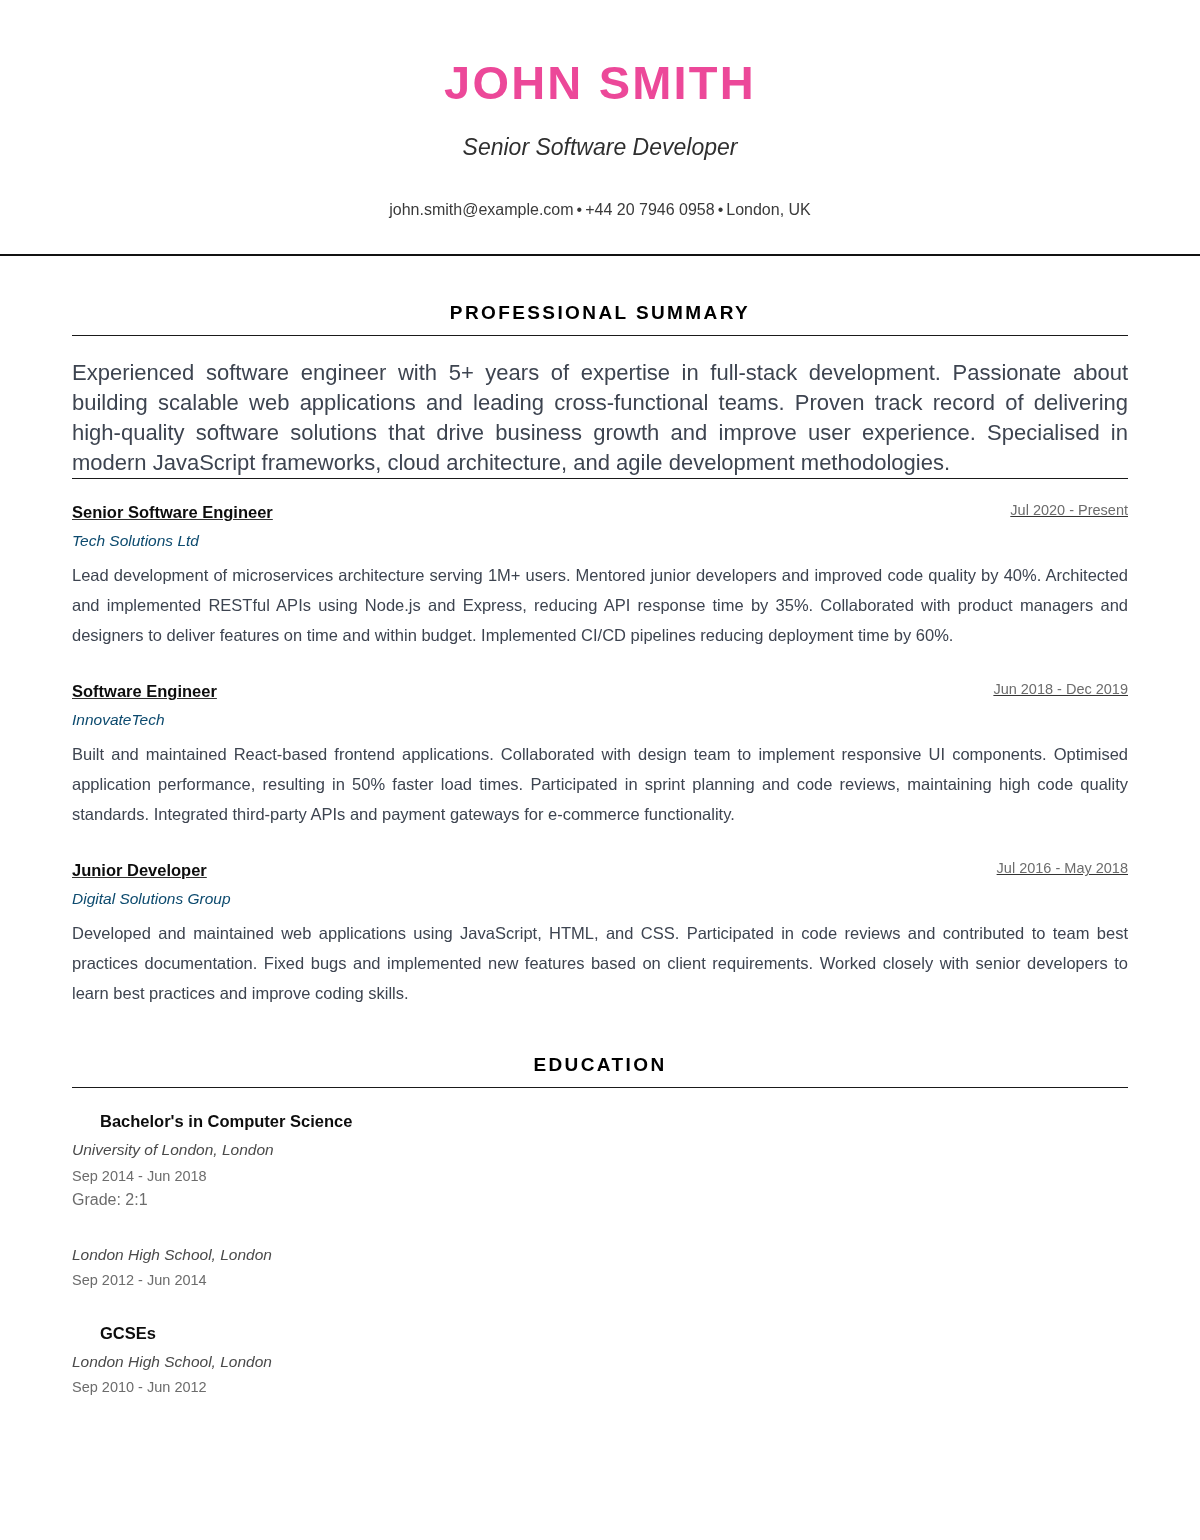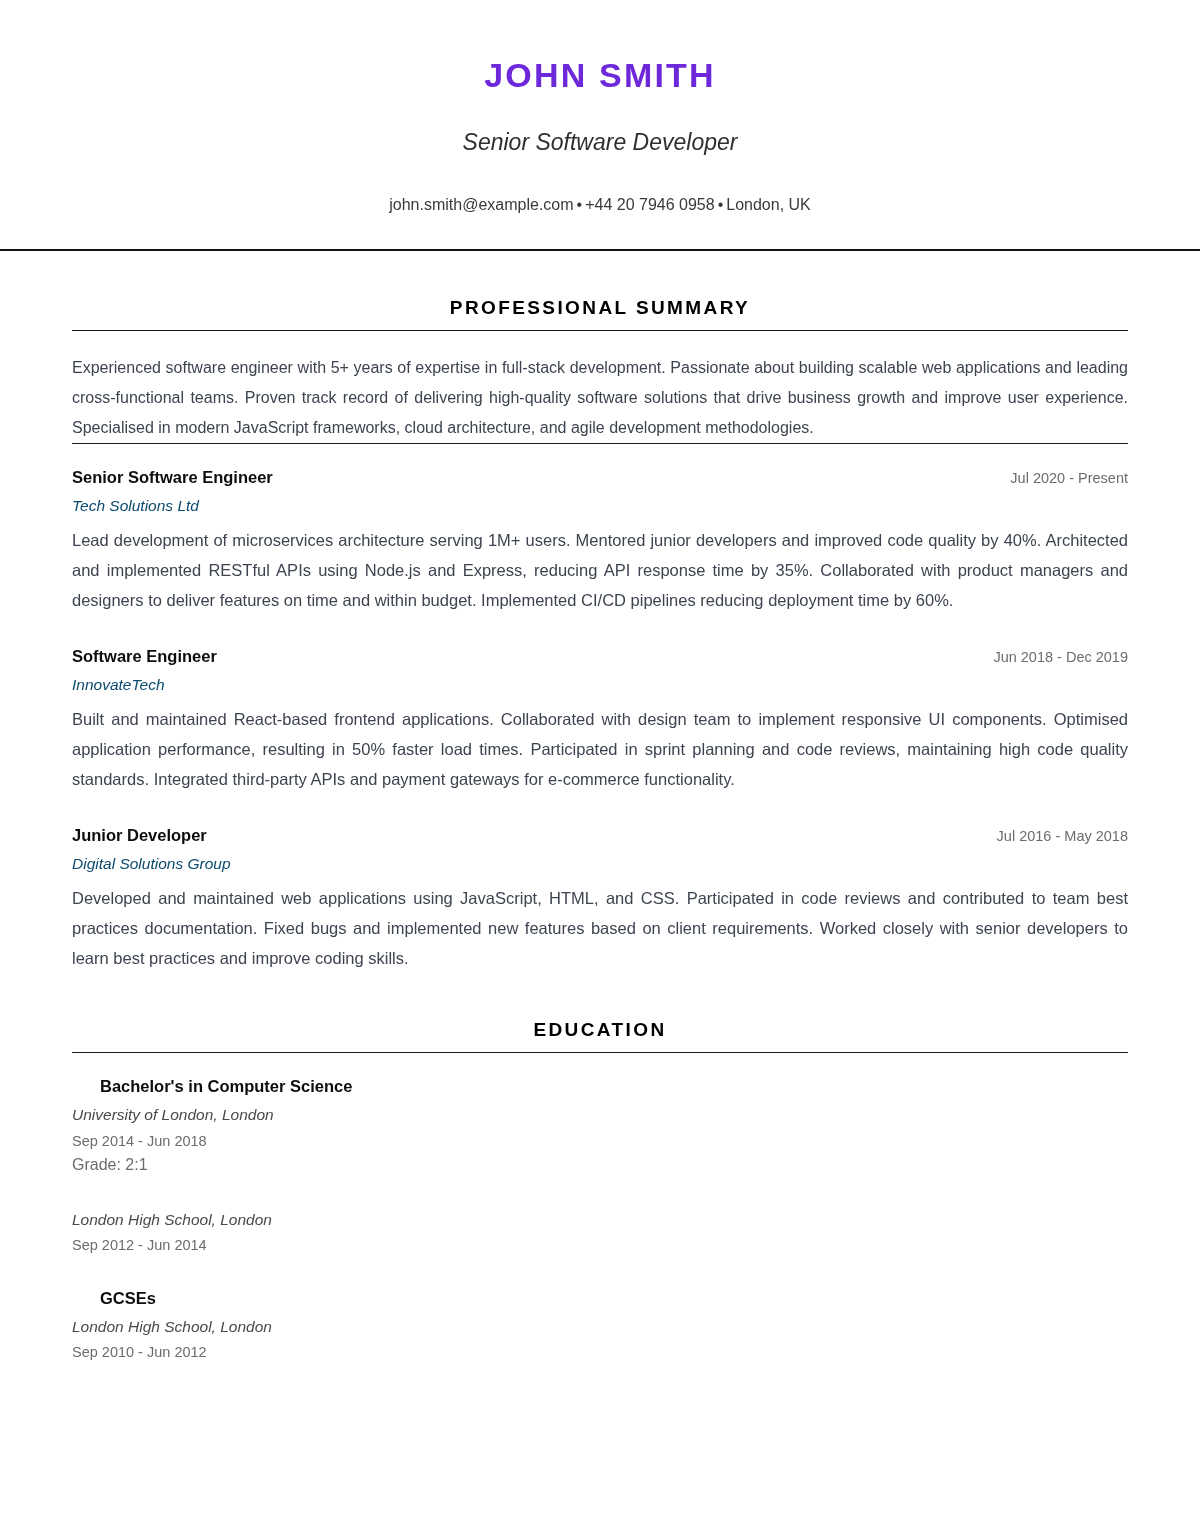--- a/index.html
+++ b/index.html
@@ -25,26 +25,26 @@
   }
 
   
   .header {
     padding: 56px 72px 34px 72px;
     text-align: center;
     border-bottom: 2px solid #111111;
   }
 
   .name {
-    font-size: 34px;
+    font-size: 47px;
     font-weight: bold;
     letter-spacing: 2.2px;
-    color: #6d28d9;
+    color: #ec4899;
     line-height: 1.15;
-    margin: 0 0 34px 0;
+    margin: 0 0 24px 0;
     text-transform: uppercase;
   }
 
   .job-title-header {
     font-size: 23px;
     font-style: italic;
     font-weight: normal;
     color: #2f2f2f;
     margin: 0 0 38px 0;
     line-height: 1.2;
@@ -83,40 +83,41 @@
 
   .section-rule {
     border: none;
     border-top: 1.6px solid #1a1a1a;
     margin: 0 0 22px 0;
     height: 0;
   }
 
   
   .body-text {
-    font-size: 16px;
+    font-size: 22px;
     line-height: 30px;
     color: #3d4450;
     text-align: justify;
     margin: 0;
   }
 
   
   .entry {
     margin-bottom: 30px;
   }
   .entry:last-child {
     margin-bottom: 0;
   }
 
   .entry-head {
     display: flex;
-    align-items: flex-end;
+    align-items: flex-start;
     justify-content: space-between;
     gap: 20px;
+    text-decoration: underline;
   }
 
   .entry-role {
     font-size: 16.5px;
     font-weight: bold;
     color: #0d0d0d;
     line-height: 1.35;
   }
 
   .entry-dates {

